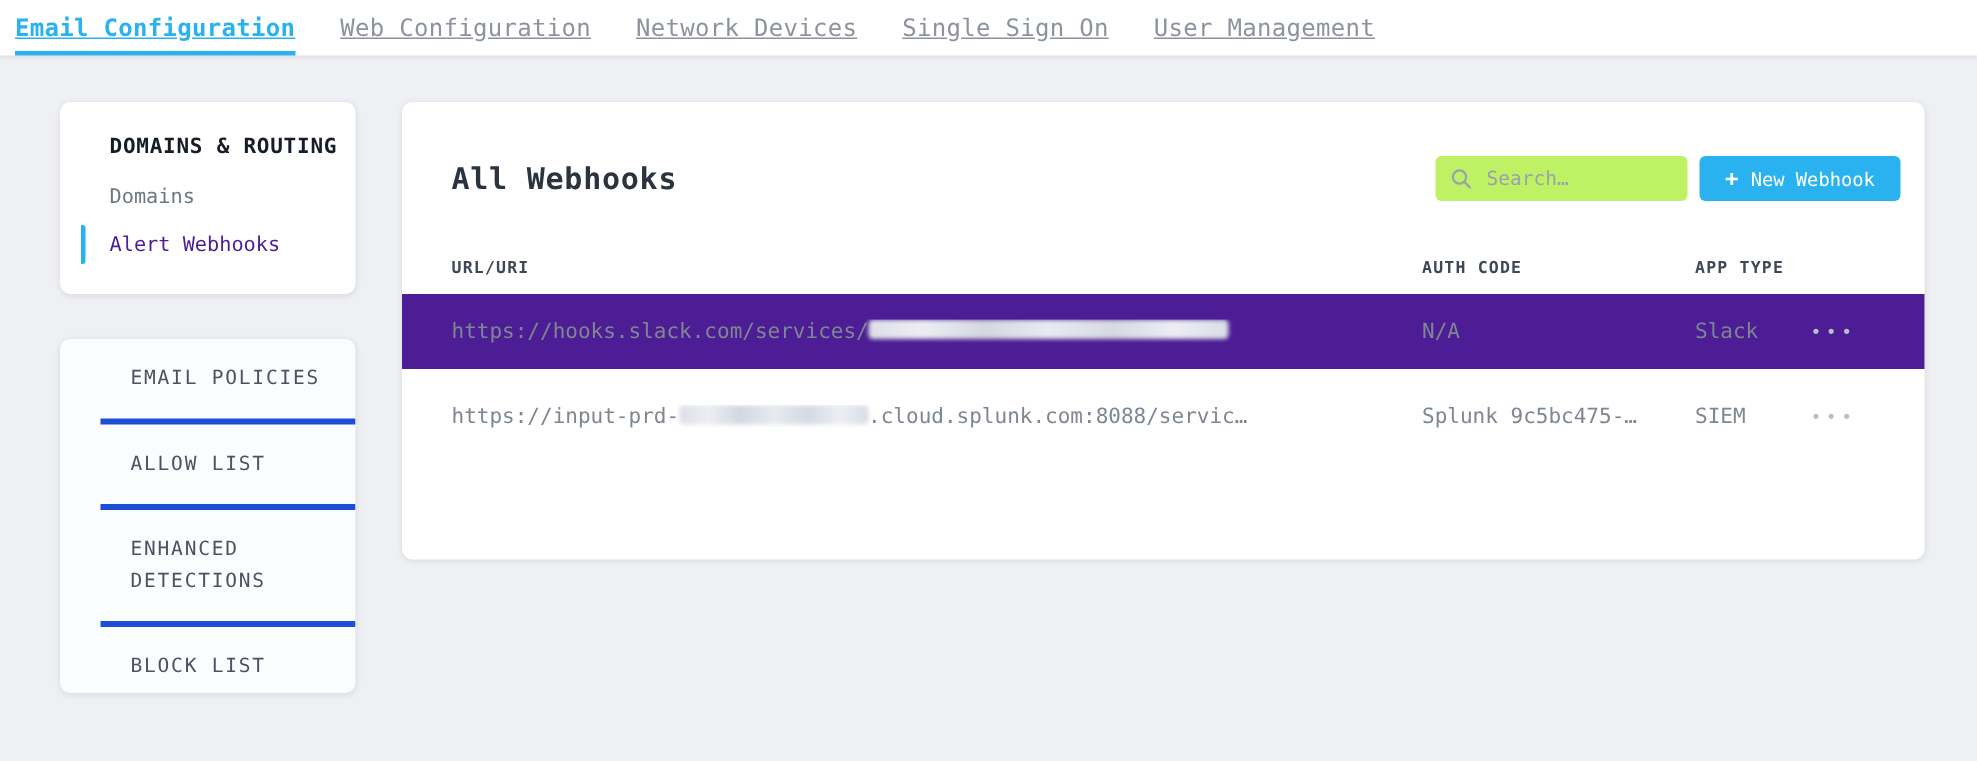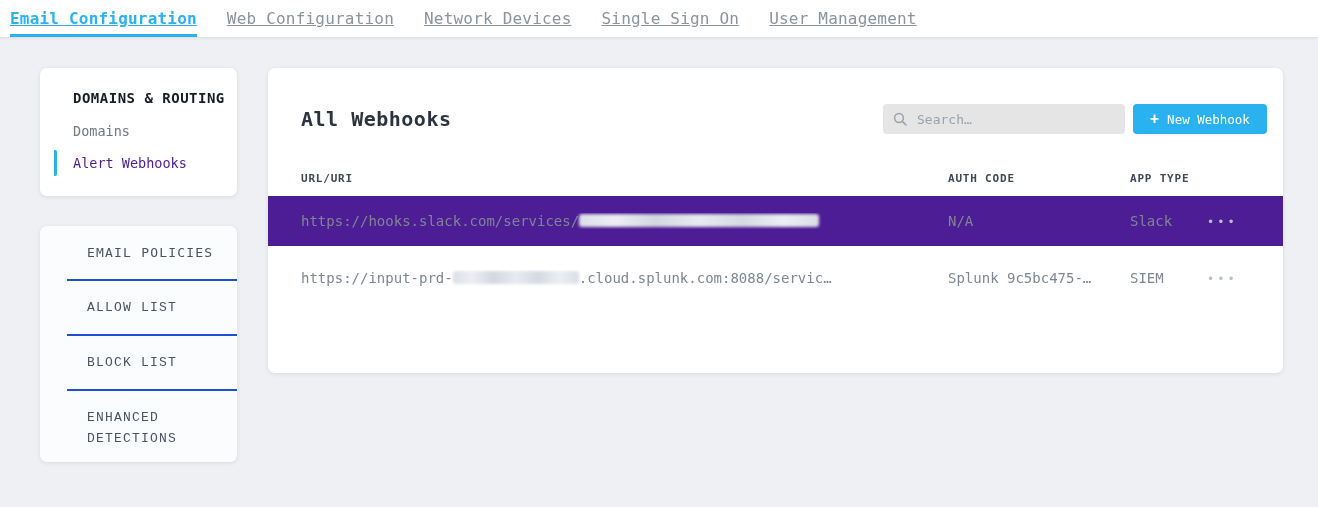--- a/index.html
+++ b/index.html
@@ -36,28 +36,28 @@
   .active-bar {
     position:absolute; left:-19px; top:-5px;
     width:3px; height:26px; background:#29b2ef; border-radius:0 2px 2px 0;
   }
   
   .sb2 { left:40px; top:226px; width:197px; height:236px; background:#fbfcfe; overflow:hidden; padding:0; }
   .sb2-item {
     padding:16px 20px; font-size:13px; line-height:21px;
     letter-spacing:1.2px; color:#4b5360; cursor:pointer;margin-left:27px;
   }
-  .sb2-item + .sb2-item { border-top:2px solid #1d4ed8;font-family:Liberation Mono, monospace; }
+  .sb2-item + .sb2-item { border-top:4px solid #1d4ed8; }
   
   .main { left:268px; top:68px; width:1015px; height:305px; }
   .main-header { display:flex; align-items:center; padding:36px 16px 0 33px; }
   .main-title { font-size:20px; font-weight:bold; color:#2b333e; letter-spacing:.5px; }
   .spacer { flex:1; }
   .search {
-    width:242px; height:30px; background:#e5e5e5; border-radius:4px;
+    width:168px; height:30px; background:#bef264; border-radius:4px;
     display:flex; align-items:center; padding:0 10px; margin-right:8px;
   }
   .search svg { flex:none; margin-right:8px; }
   .search input {
     border:none; background:transparent; outline:none; width:100%;
     font-family:inherit; font-size:13px; color:#4b5360;
   }
   .search input::placeholder { color:#9aa2ac; opacity:1; }
   .btn-new {
     width:134px; height:30px; background:#29b2ef; border:none; border-radius:4px;
@@ -101,22 +101,22 @@
   <div class="sb-item">Domains</div>
   <div class="sb-item active">
     <span class="active-bar"></span>
     <span>Alert Webhooks</span>
   </div>
 </aside>
 
 <aside class="card sb2">
   <div class="sb2-item">EMAIL POLICIES</div>
   <div class="sb2-item">ALLOW LIST</div>
+  <div class="sb2-item">ENHANCED DETECTIONS</div>
   <div class="sb2-item">BLOCK LIST</div>
-  <div class="sb2-item">ENHANCED DETECTIONS</div>
 </aside>
 
 <main class="card main">
   <div class="main-header">
     <div class="main-title">All Webhooks</div>
     <div class="spacer"></div>
     <div class="search">
       <svg width="14" height="14" viewBox="0 0 14 14">
         <circle cx="6" cy="6" r="4.4" fill="none" stroke="#9aa2ac" stroke-width="1.5"></circle>
         <line x1="9.4" y1="9.4" x2="13" y2="13" stroke="#9aa2ac" stroke-width="1.5" stroke-linecap="round"></line>

